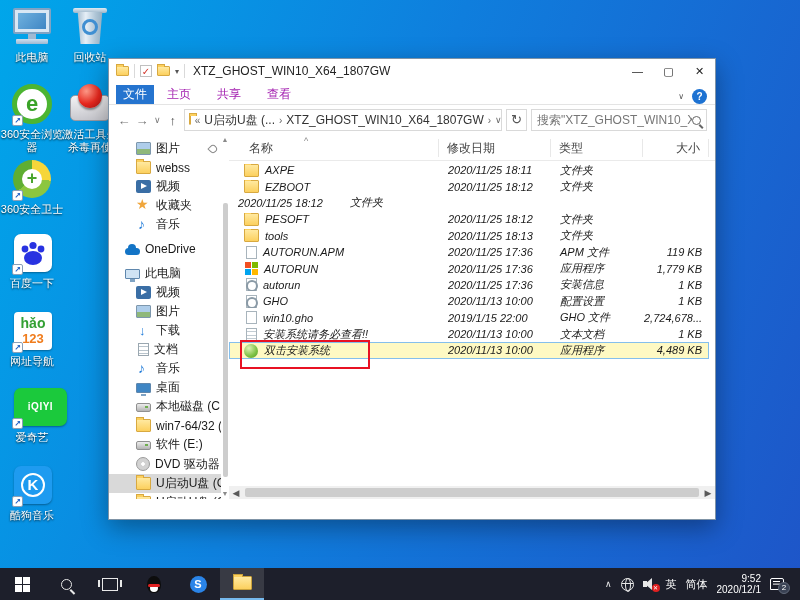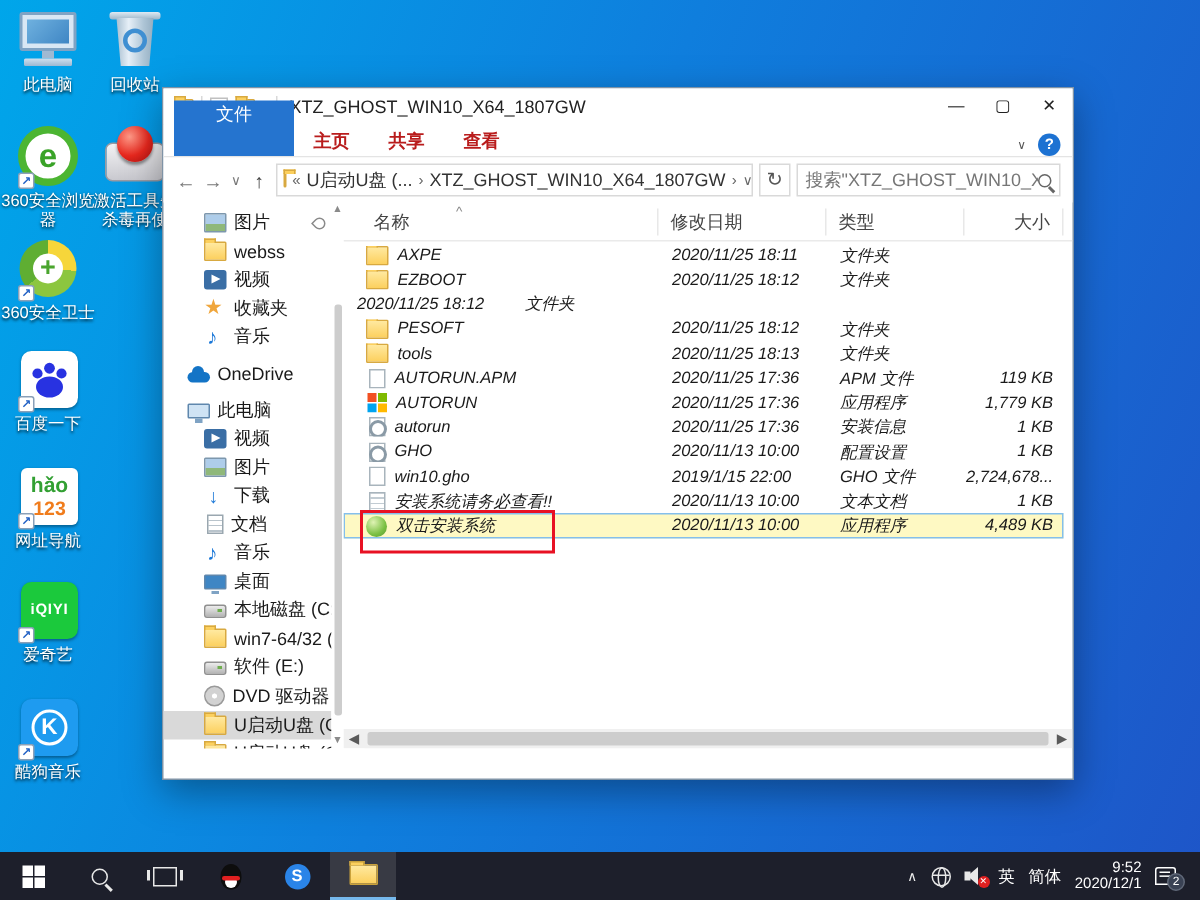--- a/index.html
+++ b/index.html
@@ -29,41 +29,41 @@
   .act-base { position:absolute; left:2px; top:12px; width:40px; height:26px; background:linear-gradient(#f2f2f4,#c9c9cf); border:1px solid #9a9aa2; border-radius:5px; }
   .act-btn { position:absolute; left:10px; top:1px; width:24px; height:24px; border-radius:50%; background:radial-gradient(circle at 35% 30%,#ff9a88,#e8281e 55%,#a80f0f); box-shadow:0 2px 2px rgba(0,0,0,.4); }
 
   .g360 { position:absolute; left:3px; top:2px; width:38px; height:38px; border-radius:50%; background:conic-gradient(#f6d63a 0 95deg,#8cc63f 95deg 230deg,#5fae32 230deg 360deg); }
   .g360 .core { position:absolute; left:9px; top:9px; width:20px; height:20px; background:#fff; border-radius:50%; color:#4aa52e; font-size:18px; font-weight:bold; line-height:19px; text-align:center; }
 
   .baidu-sq { position:absolute; left:4px; top:2px; width:38px; height:38px; background:#fff; border-radius:7px; box-shadow:0 1px 2px rgba(0,0,0,.35); }
   .hao-sq { position:absolute; left:4px; top:2px; width:38px; height:38px; background:#fff; border-radius:4px; box-shadow:0 1px 2px rgba(0,0,0,.35); text-align:center; }
   .hao-sq .h1 { color:#33a033; font-weight:bold; font-size:14px; line-height:18px; margin-top:2px; }
   .hao-sq .h2 { color:#f07c1c; font-weight:bold; font-size:13px; line-height:13px; }
-  .iqy-sq { position:absolute; left:4px; top:2px; width:38px; height:38px; background:#1bc93c; border-radius:7px; box-shadow:0 1px 2px rgba(0,0,0,.35); color:#fff; font-weight:bold; font-size:10px; line-height:38px; text-align:center; letter-spacing:.5px; }
+  .iqy-sq { position:absolute; left:4px; top:2px; width:53px; height:38px; background:#1bc93c; border-radius:7px; box-shadow:0 1px 2px rgba(0,0,0,.35); color:#fff; font-weight:bold; font-size:10px; line-height:38px; text-align:center; letter-spacing:.5px; }
   .kg-sq { position:absolute; left:4px; top:2px; width:38px; height:38px; background:#1e9bf0; border-radius:7px; box-shadow:0 1px 2px rgba(0,0,0,.35); }
   .kg-sq .ring { position:absolute; left:7px; top:7px; width:24px; height:24px; border:2.5px solid #fff; border-radius:50%; color:#fff; font-size:15px; font-weight:bold; line-height:20px; text-align:center; }
 
   
   .window { position:absolute; left:108px; top:58px; width:608px; height:462px; background:#fff; border:1px solid #7f93a6; box-shadow:0 8px 24px rgba(0,0,0,.35); }
 
   .titlebar { position:absolute; left:0; top:0; right:0; height:24px; background:#fff; display:flex; align-items:center; }
   .qat { display:flex; align-items:center; gap:5px; padding-left:7px; }
   .sep { width:1px; height:14px; background:#d9d9d9; }
   .mini-folder { width:13px; height:10px; background:linear-gradient(#ffe9a0,#fcd05e); border:1px solid #d8a940; border-radius:1px; position:relative; }
   .mini-folder::before { content:''; position:absolute; top:-3px; left:-1px; width:6px; height:2px; background:#fcd05e; border:1px solid #d8a940; border-bottom:none; }
   .mini-check { width:12px; height:12px; background:#fff; border:1px solid #c0c0c0; color:#d23228; font-size:10px; line-height:11px; text-align:center; font-weight:bold; }
   .caret { color:#555; font-size:8px; }
   .wtitle { margin-left:8px; font-size:12px; color:#222; white-space:nowrap; }
   .wbtns { margin-left:auto; display:flex; height:100%; }
   .wbtn { width:31px; height:100%; text-align:center; color:#222; font-size:11px; line-height:24px; }
 
   .tabsrow { position:absolute; left:0; top:24px; right:0; height:22px; background:#fff; border-bottom:1px solid #e4e4e4; display:flex; align-items:flex-end; }
-  .ftab { margin-left:7px; padding:0 28px; height:37px; line-height:19px; font-size:12px; color:#fff; background:#2574cf; }
-  .tab { padding:0 13px; height:19px; line-height:19px; font-size:12px; color:#b91c1c;font-weight:bold; }
+  .ftab { margin-left:7px; padding:0 7px; height:19px; line-height:19px; font-size:12px; color:#fff; background:#2574cf; }
+  .tab { padding:0 13px; height:19px; line-height:19px; font-size:12px; color:#a21caf; }
   .ribbon-right { margin-left:auto; display:flex; align-items:center; gap:8px; padding-right:8px; }
   .help-btn { width:15px; height:15px; border-radius:50%; background:#1d72d2; color:#fff; font-size:10px; font-weight:bold; line-height:15px; text-align:center; }
 
   .addrrow { position:absolute; left:0; top:46px; right:0; height:30px; background:#fff; display:flex; align-items:center; padding:0 8px; gap:4px; }
   .navarr { color:#777; font-size:13px; width:16px; text-align:center; }
   .navarr.up { color:#444; }
   .navarr.small { font-size:9px; width:10px; }
   .addrbox { height:22px; border:1px solid #d9d9d9; display:flex; align-items:center; flex:0 0 318px; padding:0 4px; gap:4px; font-size:12px; color:#333; white-space:nowrap; overflow:hidden; }
   .addrbox .chev { color:#666; font-size:10px; }
   .addrbox .dd { margin-left:auto; color:#666; font-size:9px; }

